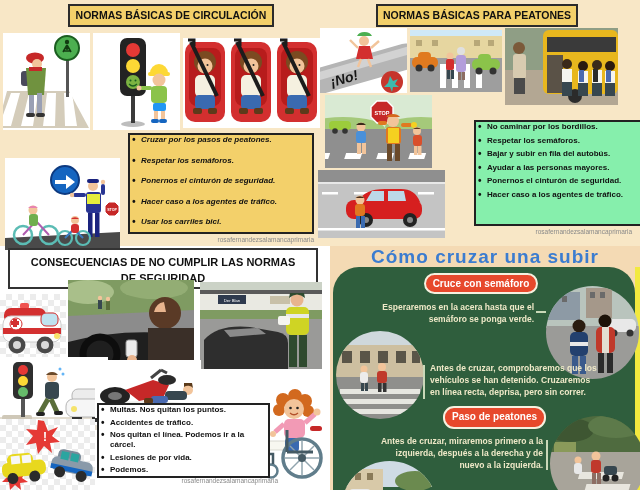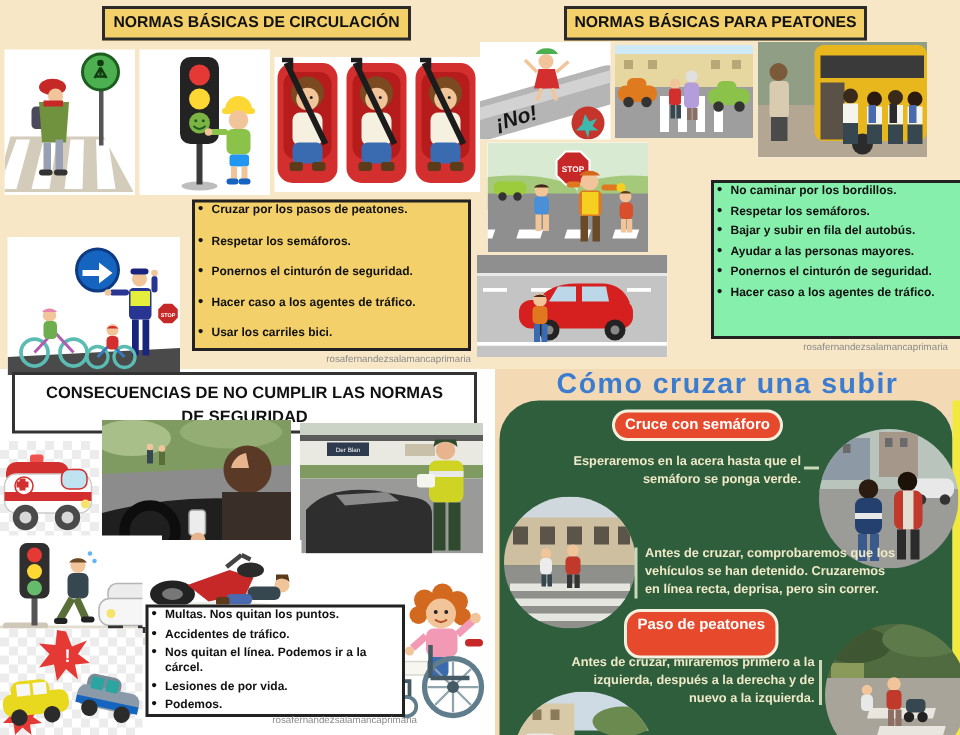--- a/index.html
+++ b/index.html
@@ -17,21 +17,21 @@
         font-weight:bold;color:#111;text-align:center;}
   .title-sm{font-size:10.5px;line-height:19px;height:23px;}
 
   
   .rulebox{box-sizing:border-box;}
   ul.rules{margin:0;padding:0;list-style:none;font-weight:bold;color:#111;}
   ul.rules li{position:relative;padding-left:11px;line-height:1.25;}
   ul.rules li::before{content:"\2022";position:absolute;left:2px;top:-1px;font-size:10px;}
   .list-tl{left:128px;top:133px;width:186px;height:101px;background:#f3d06a;
            border:2px solid #222;padding:9px 4px 0 7px;font-size:8px;}
-  .list-tl li{margin-bottom:10.5px;}
+  .list-tl li{margin-bottom:10.5px;font-style:italic;}
   .list-tr{left:474px;top:120px;width:183px;height:106px;background:#86efac;
            border:2px solid #222;padding:8px 3px 0 6px;font-size:8px;}
   .list-tr li{margin-bottom:3.5px;}
   .list-bl{left:97px;top:403px;width:173px;height:75px;background:#fff;
            border:2px solid #222;padding:6px 2px 0 4px;font-size:8px;}
   .list-bl li{margin-bottom:2.5px;}
 
   .watermark{font-size:6.5px;color:#8a8a8a;text-align:right;}
 
   
@@ -525,21 +525,21 @@
     <li>Nos quitan el línea. Podemos ir a la cárcel.</li>
     <li>Lesiones de por vida.</li>
     <li>Podemos.</li>
   </ul>
   <div class="abs watermark" style="left:123px;top:477px;width:155px;">rosafernandezsalamancaprimaria</div>
 
   <div class="abs br-title">Cómo cruzar una subir</div>
   <div class="abs green-panel"></div>
   <div class="abs yellow-edge"></div>
 
-  <div class="abs pill" style="left:408px;top:273px;width:114px;height:21px;">Cruce con semáforo</div>
+  <div class="abs pill" style="left:424px;top:273px;width:114px;height:21px;">Cruce con semáforo</div>
 
   <div class="abs step" style="left:368px;top:302px;width:166px;text-align:right;">Esperaremos en la acera hasta que el semáforo se ponga verde.</div>
   <div class="abs conn" style="left:536px;top:311px;width:10px;height:2px;"></div>
 
   <div class="abs pcircle" style="left:546px;top:286px;width:93px;height:93px;">
     <svg width="93" height="93">
       <rect width="93" height="42" fill="#b9c4bd"></rect>
       <rect x="2" y="6" width="32" height="28" fill="#8d9aa5"></rect>
       <rect x="40" y="2" width="26" height="30" fill="#a5988a"></rect>
       <g fill="#6a6a6a">
@@ -594,21 +594,21 @@
       <circle cx="28" cy="38" r="3.5" fill="#f2c49a"></circle>
       <rect x="24" y="41" width="8" height="11" rx="3" fill="#ececec"></rect>
       <rect x="25" y="52" width="3" height="8" fill="#37474f"></rect>
         <rect x="29" y="52" width="3" height="8" fill="#37474f"></rect>
     </svg>
   </div>
 
   <div class="abs conn" style="left:423px;top:365px;width:2px;height:34px;"></div>
   <div class="abs step" style="left:430px;top:363px;width:168px;text-align:left;">Antes de cruzar, comprobaremos que los vehículos se han detenido. Cruzaremos en línea recta, deprisa, pero sin correr.</div>
 
-  <div class="abs pill" style="left:416px;top:406px;width:103px;height:33px;text-align:center;">Paso de peatones</div>
+  <div class="abs pill" style="left:443px;top:406px;width:103px;height:23px;text-align:center;">Paso de peatones</div>
 
   <div class="abs step" style="left:380px;top:436px;width:163px;text-align:right;">Antes de cruzar,  miraremos primero a la izquierda, después a la derecha y de nuevo a la izquierda.</div>
   <div class="abs conn" style="left:546px;top:440px;width:2px;height:30px;"></div>
 
   <div class="abs pcircle" style="left:550px;top:416px;width:95px;height:95px;">
     <svg width="95" height="95">
       <rect width="95" height="36" fill="#4f6b3f"></rect>
       <ellipse cx="20" cy="14" rx="24" ry="12" fill="#3e5632"></ellipse>
       <ellipse cx="66" cy="10" rx="28" ry="12" fill="#5d7a4a"></ellipse>
       <rect x="4" y="26" width="22" height="12" fill="#8a9a5a"></rect>

